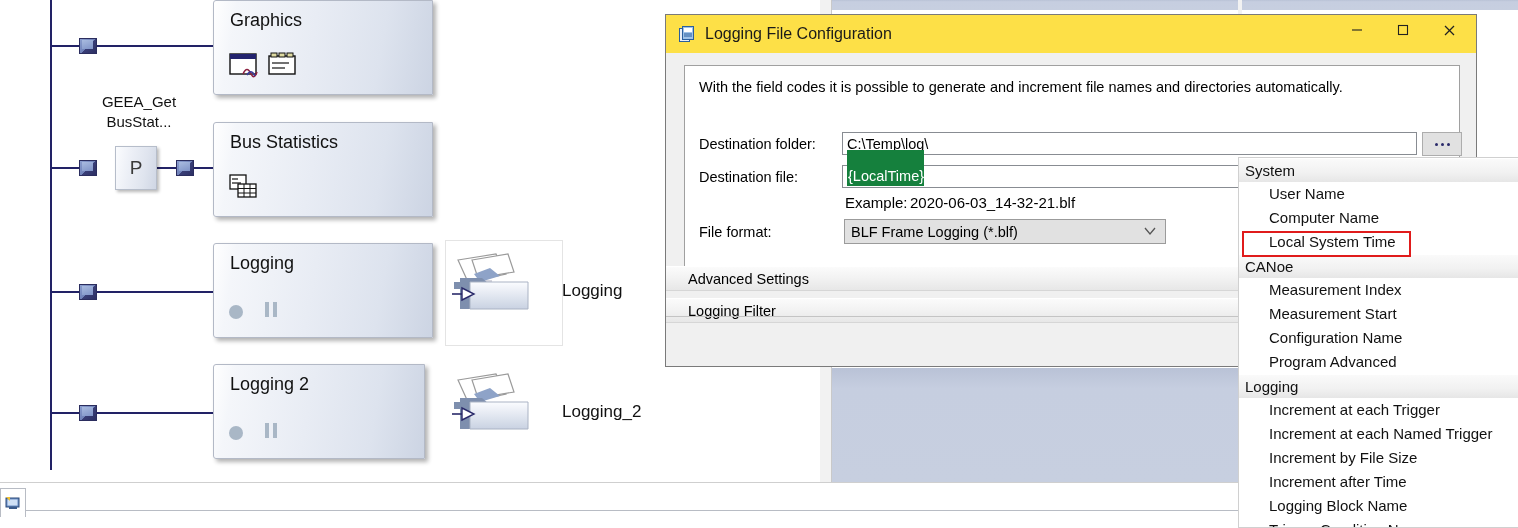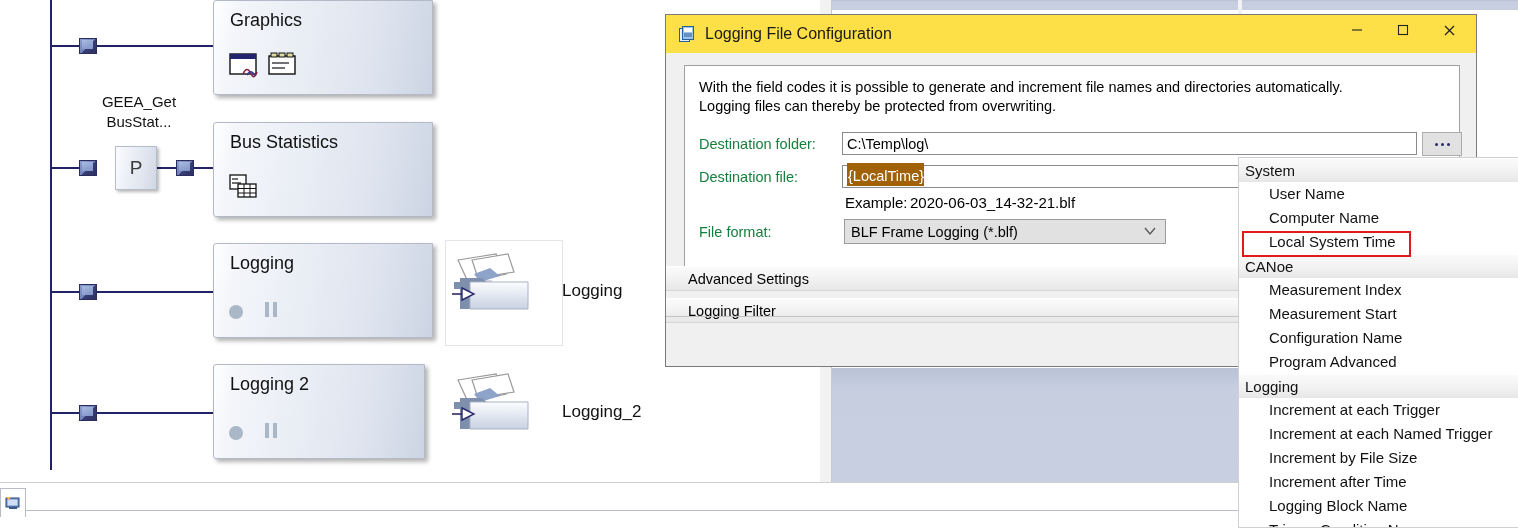--- a/index.html
+++ b/index.html
@@ -82,27 +82,27 @@
   .dlg-title .txt { position:absolute; left:39px; top:10px; font-size:16px; color:#1a1a1a; }
   .wbtn { position:absolute; top:0; width:46px; height:30px; display:flex; align-items:center;
           justify-content:center; cursor:default; }
   .wbtn.min { right:96px; } .wbtn.max { right:50px; } .wbtn.close { right:4px; }
 
   .dlg-body { position:absolute; left:0; top:38px; right:0; bottom:0; background:#f0f0f0; }
   .grp { position:absolute; left:18px; top:12px; width:776px; height:215px;
          background:#fff; border:1px solid #a0a0a0; }
 
   .desc { position:absolute; left:14px; top:12px; font-size:14.5px; color:#000; line-height:19px; }
-  .flbl { position:absolute; font-size:14.5px; color:#15803d;text-align:right; }
+  .flbl { position:absolute; font-size:14.5px; color:#000000;text-align:right; }
 
   .tin {
     position:absolute; height:23px; background:#fff; border:1px solid #888c92;
     font-size:14.5px; color:#000; padding:2px 4px; font-family:"Liberation Sans", sans-serif;
   }
-  .selhl { background:#a16207; color:#fff; padding:5px 0 2px 1px; }
+  .selhl { background:#15803d; color:#fff; padding:18px 0 2px 1px; }
 
   .dots-btn {
     position:absolute; width:40px; height:24px; background:#e1e1e1; border:1px solid #adadad;
     display:flex; align-items:center; justify-content:center;
   }
   .dots-btn .d { width:3px; height:3px; background:#2a2a6a; border-radius:50%; margin:0 1.5px; display:inline-block;}
 
   .example { position:absolute; font-size:15px; color:#000; }
 
   .combo {
@@ -309,21 +309,20 @@
           <line x1="3" y1="3" x2="12" y2="12" stroke="#222" stroke-width="1.2"></line>
           <line x1="12" y1="3" x2="3" y2="12" stroke="#222" stroke-width="1.2"></line>
         </svg>
       </div>
     </div>
 
     <div class="dlg-body">
 
       <div class="grp">
         <div class="desc">With the field codes it is possible to generate and increment file names and directories automatically.</div>
-        <div class="desc" style="top:31px;">Logging files can thereby be protected from overwriting.</div>
 
         <div class="flbl" style="left:14px; top:70px;">Destination folder:</div>
         <input class="tin" style="left: 157px; top: 66px; width: 575px;" value="C:\Temp\log\">
         <div class="dots-btn" style="left:737px; top:66px;">
           <span class="d"></span>
           <span class="d"></span>
           <span class="d"></span>
         </div>
 
         <div class="flbl" style="left:14px; top:103px;">Destination file:</div>

